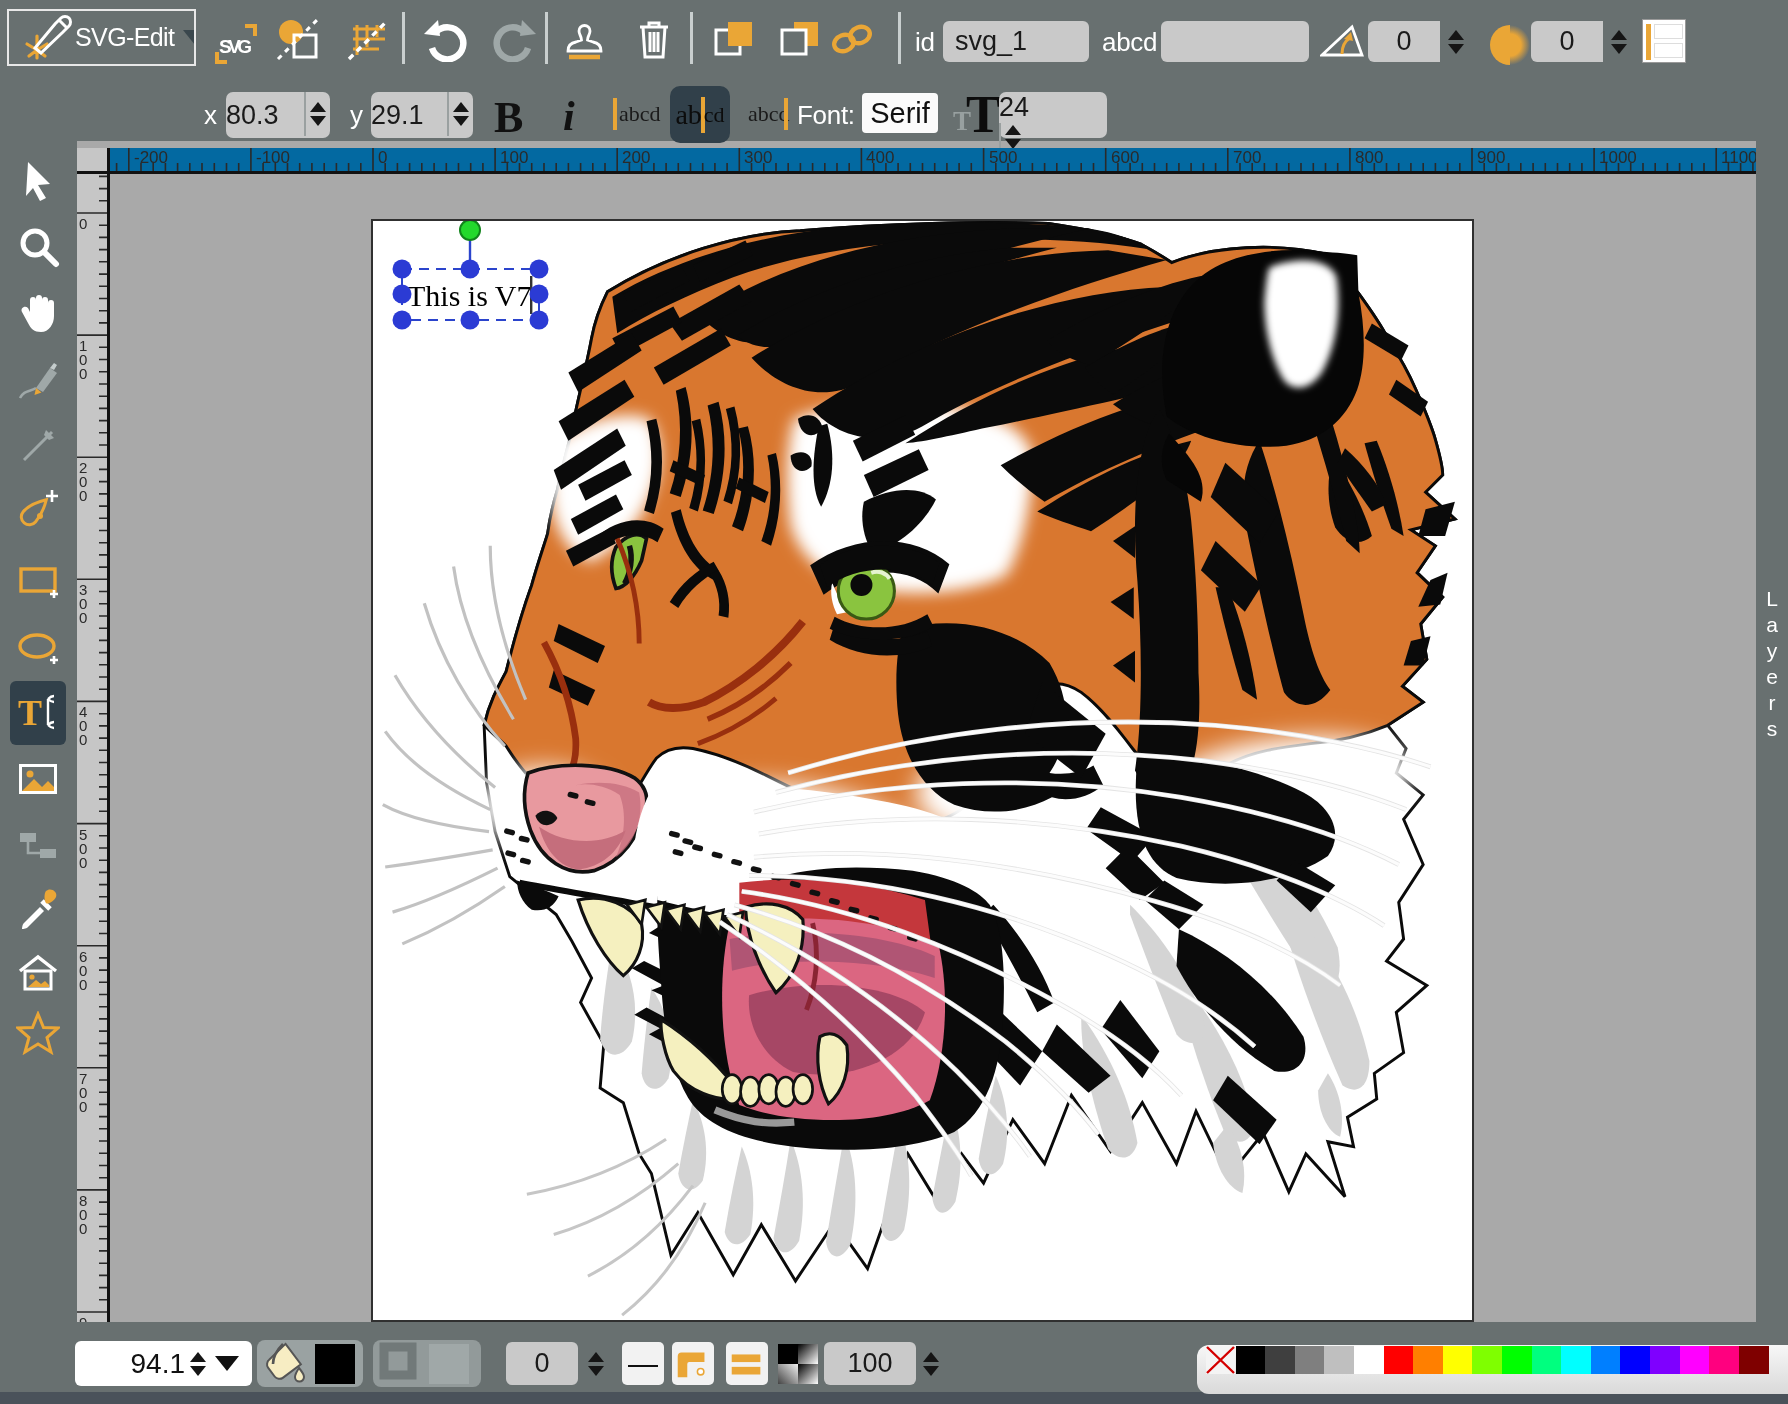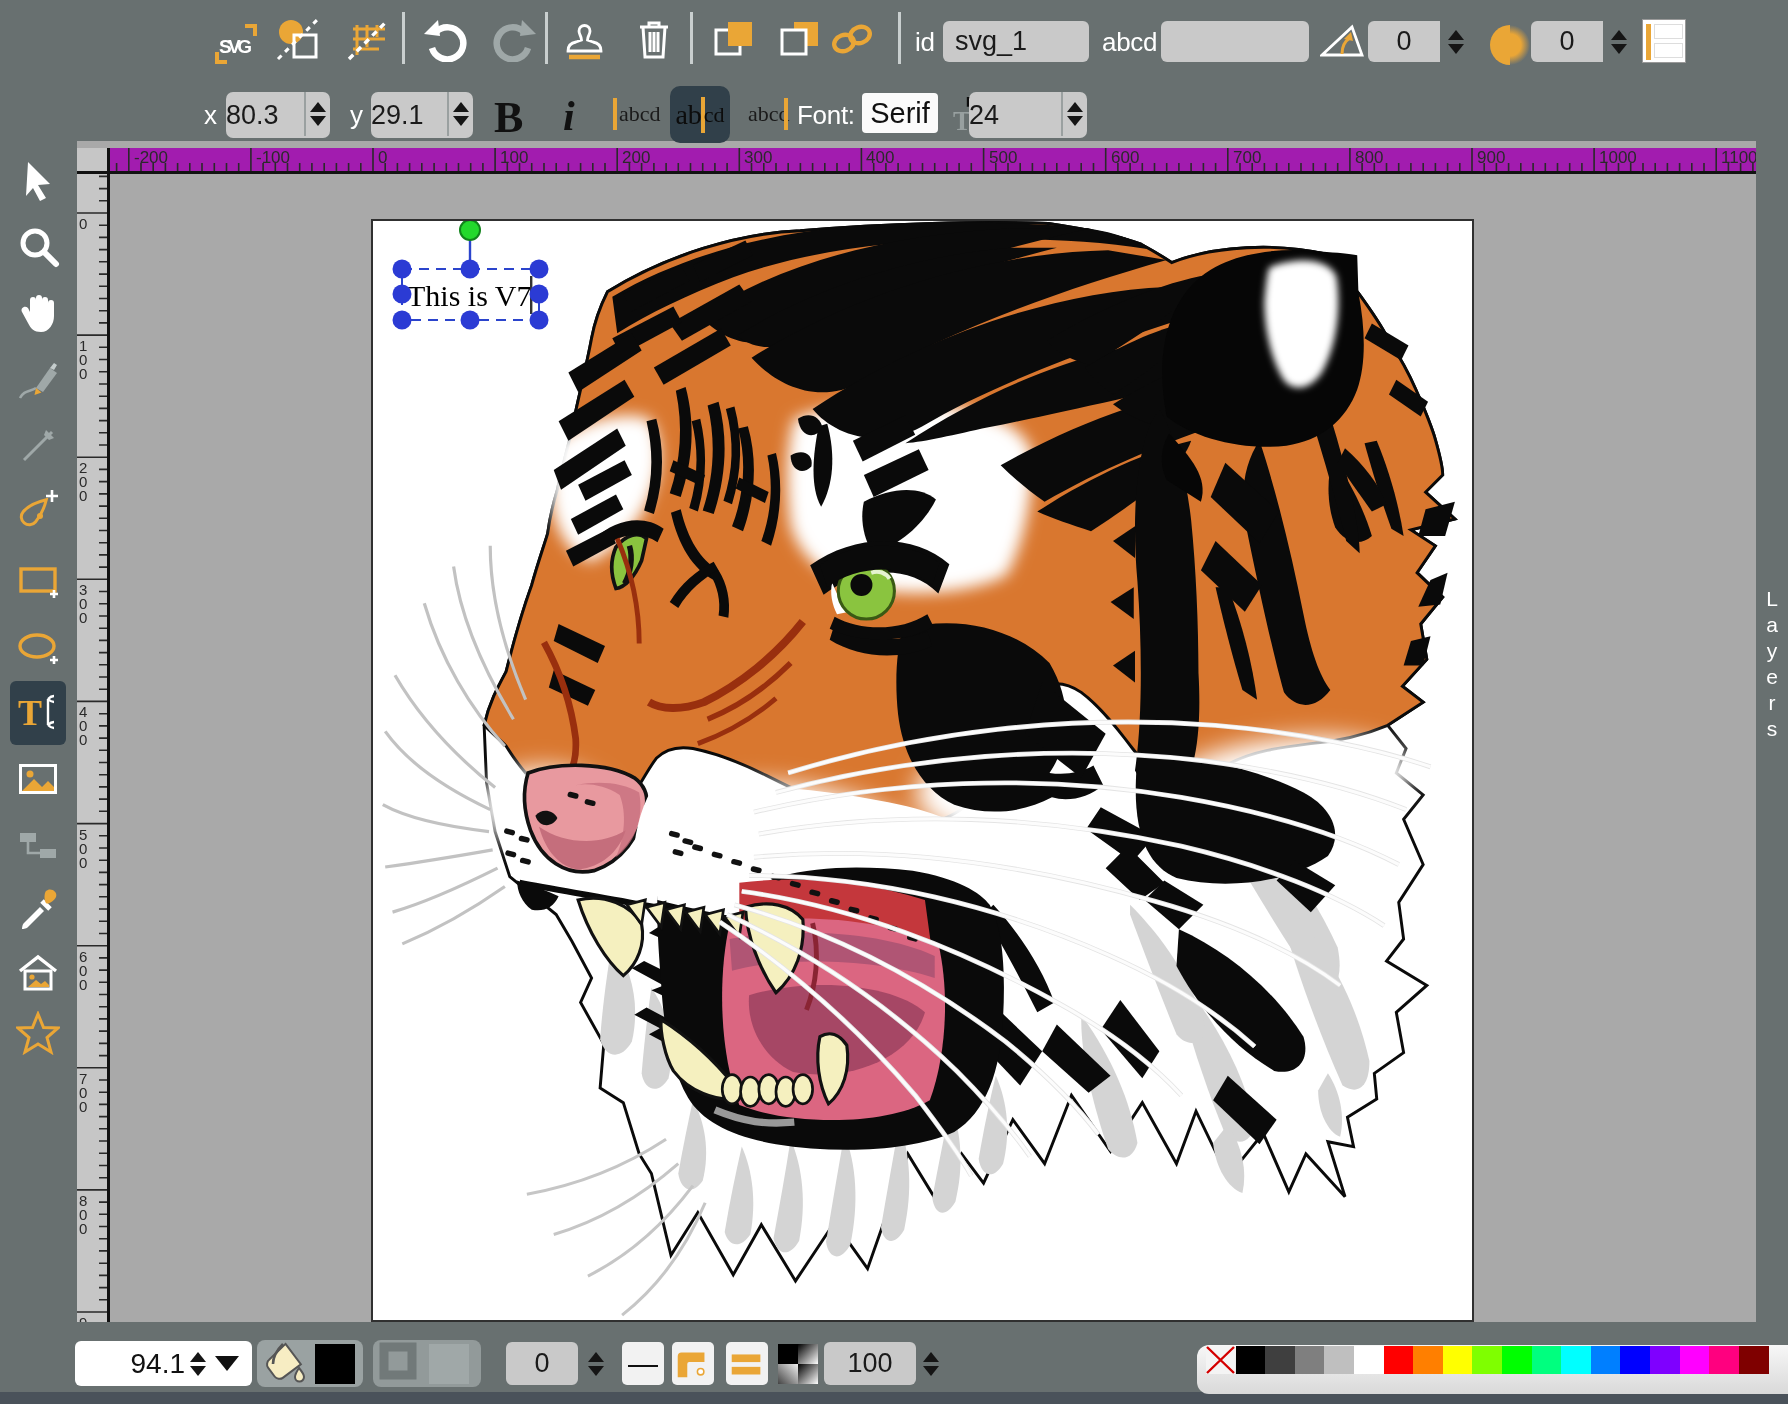--- a/index.html
+++ b/index.html
@@ -3,21 +3,21 @@
 * { margin:0; padding:0; box-sizing:border-box; }
 html,body { width:1788px; height:1404px; overflow:hidden; background:#687070;
   font-family:"Liberation Sans",sans-serif; }
 .abs { position:absolute; }
 #page { position:relative; width:1788px; height:1404px; background:#4a525a; }
 #topbar { position:absolute; left:0; top:0; width:1788px; height:141px; background:#687070; }
 #leftbar { position:absolute; left:0; top:141px; width:77px; height:1181px; background:#687070; }
 #rightbar { position:absolute; left:1756px; top:141px; width:32px; height:1181px; background:#687070; }
 #botbar { position:absolute; left:0; top:1322px; width:1788px; height:70px; background:#687070; }
 #workspace { position:absolute; left:77px; top:141px; width:1679px; height:1181px; background:#a9a9a9; }
-#hruler { position:absolute; left:110px; top:148px; width:1646px; height:24px; background:#a21caf; }
+#hruler { position:absolute; left:110px; top:148px; width:1646px; height:24px; background:#0369a1; }
 #vruler { position:absolute; left:77px; top:173px; width:30px; height:1149px; background:#c6c6c6; }
 #rulcorner { position:absolute; left:77px; top:148px; width:30px; height:24px; background:#c6c6c6; }
 #hline { position:absolute; left:77px; top:171px; width:1679px; height:3px; background:#111; }
 #vline { position:absolute; left:107px; top:148px; width:3px; height:1174px; background:#111; }
 #canvas { position:absolute; left:373px; top:213px; width:1099px; height:1099px;
   background:#fff; outline:2px solid #303030;margin-top:8px; }
 .ticktext text { font-family:"Liberation Sans"; font-size:17px; fill:#2a2a2a; }
 .vtick text { font-size:15px; }
 .lbl { color:#fff; font-size:26px; letter-spacing:-0.3px; }
 .inp { background:#c9c9c9; border-radius:6px; color:#1a1a1a; font-size:27px;
@@ -37,20 +37,33 @@
 .abcd { position:absolute; top:92px; height:44px; display:flex; align-items:center; color:#1a1a1a;
   font-family:"Liberation Serif"; font-size:22px; }
 .abcd div:not(.abar) { width:36px; text-align:center; }
 .abar { width:4px; height:32px; background:#eaa636; }
 
 </style></head><body>
 <div id="page">
   <div id="workspace"></div>
   <div id="topbar">
 
+    <div class="abs" style="left:7px;top:9px;width:189px;height:57px;border:2px solid #e8e8e8;display:flex;align-items:center;overflow:hidden">
+      <div style="margin-left:6px;margin-top:4px"><svg width="58" height="56" viewBox="0 0 58 56">
+            <g stroke="#eaa636" stroke-width="3.2" stroke-linecap="round">
+              <path d="M22 26 L22 40 M22 40 L12 34 M22 40 L32 34 M22 40 L14 46 M22 40 L30 46 M22 40 L22 48"></path>
+            </g>
+            <g fill="none" stroke="#fff" stroke-width="3">
+              <path d="M20 38 L40 14 L46 8 C48 6 52 6 54 8 C56 10 56 14 54 16 L48 22 L26 43 Z"></path>
+              <path d="M44 10 L52 18"></path>
+            </g>
+          </svg></div>
+      <div style="color:#fff;font-size:25px;margin-left:2px;white-space:nowrap;letter-spacing:-0.6px">SVG-Edit</div>
+      <div style="width:0;height:0;border-left:12px solid transparent;border-right:12px solid transparent;border-top:15px solid #3a474d;margin-left:9px"></div>
+    </div>
     <div class="ibtn" style="left:213px;top:22px"><svg width="46" height="44" viewBox="0 0 46 44">
           <path d="M4 30 L4 40 L14 40" stroke="#eaa636" stroke-width="4" fill="none"></path>
           <path d="M32 4 L42 4 L42 14" stroke="#eaa636" stroke-width="4" fill="none"></path>
           <text x="6" y="31" font-family="Liberation Sans" font-weight="bold" font-size="19" fill="#fff" textLength="33">SVG</text>
         </svg></div>
     <div class="ibtn" style="left:276px;top:17px"><svg width="44" height="44" viewBox="0 0 44 44">
           <circle cx="15" cy="15" r="12" fill="#eaa636"></circle>
           <rect x="18" y="18" width="22" height="22" fill="none" stroke="#fff" stroke-width="3"></rect>
           <path d="M2 42 L42 2" stroke="#fff" stroke-width="3" stroke-dasharray="5 5"></path>
         </svg></div>
@@ -162,21 +175,21 @@
         <div style="color:#0c0c0c;font-family:'Liberation Serif';font-size:22px">cd</div>
     </div>
     <div class="abcd" style="left:748px">
         <div>abcd</div>
         <div class="abar"></div>
       </div>
     <div class="lbl abs" style="left:797px;top:100px">Font:</div>
     <div class="abs" style="left:862px;top:93px;width:76px;height:40px;background:#fbfbfb;border-radius:4px;color:#111;font-size:29px;display:flex;align-items:center;justify-content:center">Serif</div>
     <div class="abs" style="left:953px;top:108px;width:20px;color:#98a0a0;font-family:'Liberation Serif';font-weight:bold;font-size:27px;line-height:27px">T</div>
     <div class="abs" style="left:966px;top:92px;color:#0c0c0c;font-family:'Liberation Serif';font-weight:bold;font-size:52px;line-height:46px">T</div>
-    <div class="inpsp abs" style="left:969px;top:92px;width:118px;">
+    <div class="inpsp abs" style="left:999px;top:92px;width:108px;flex-direction:column;">
         <span style="text-align:center">24</span>
         <div class="spinarr" style="height:44px">
           <div class="sa-up"></div>
           <div class="sa-dn"></div>
         </div>
       </div>
   </div>
   <div id="leftbar">
       <div class="abs" style="left:16px;top:17px"><svg width="44" height="44" viewBox="0 0 44 44">
           <path d="M12 4 L34 26 L22 27 L30 40 L24 43 L17 30 L10 38 Z" fill="#fff"></path>

